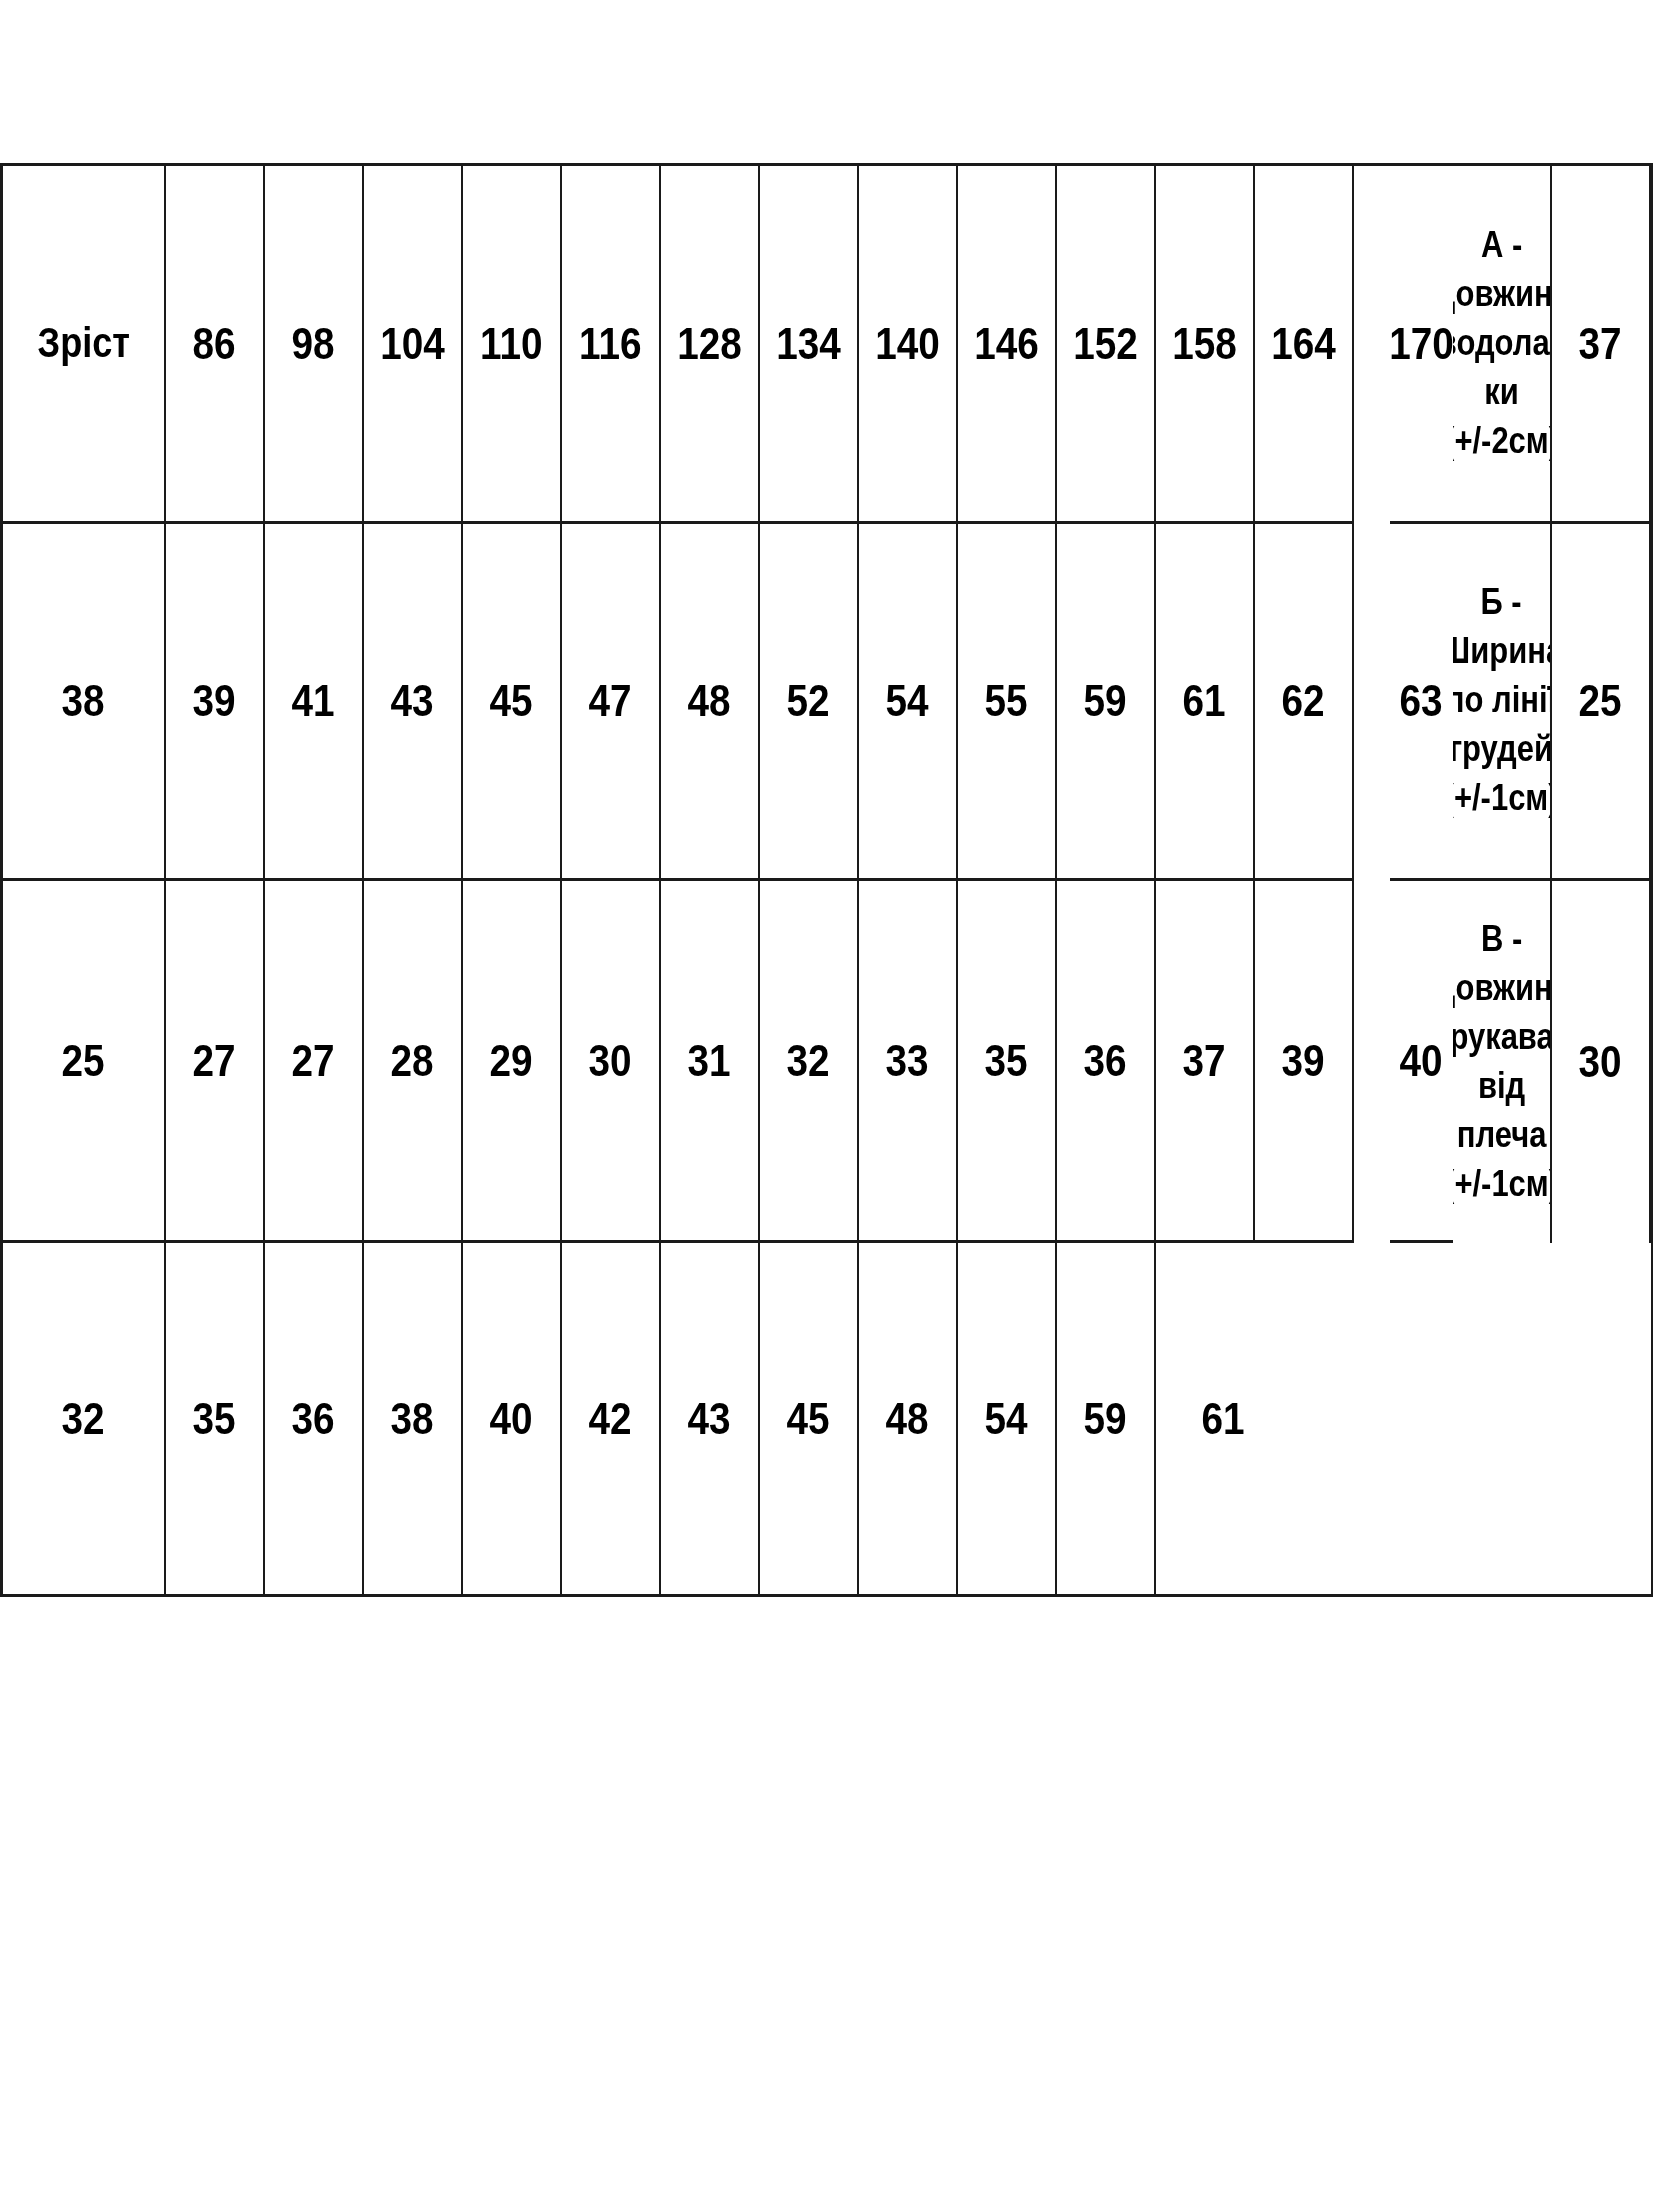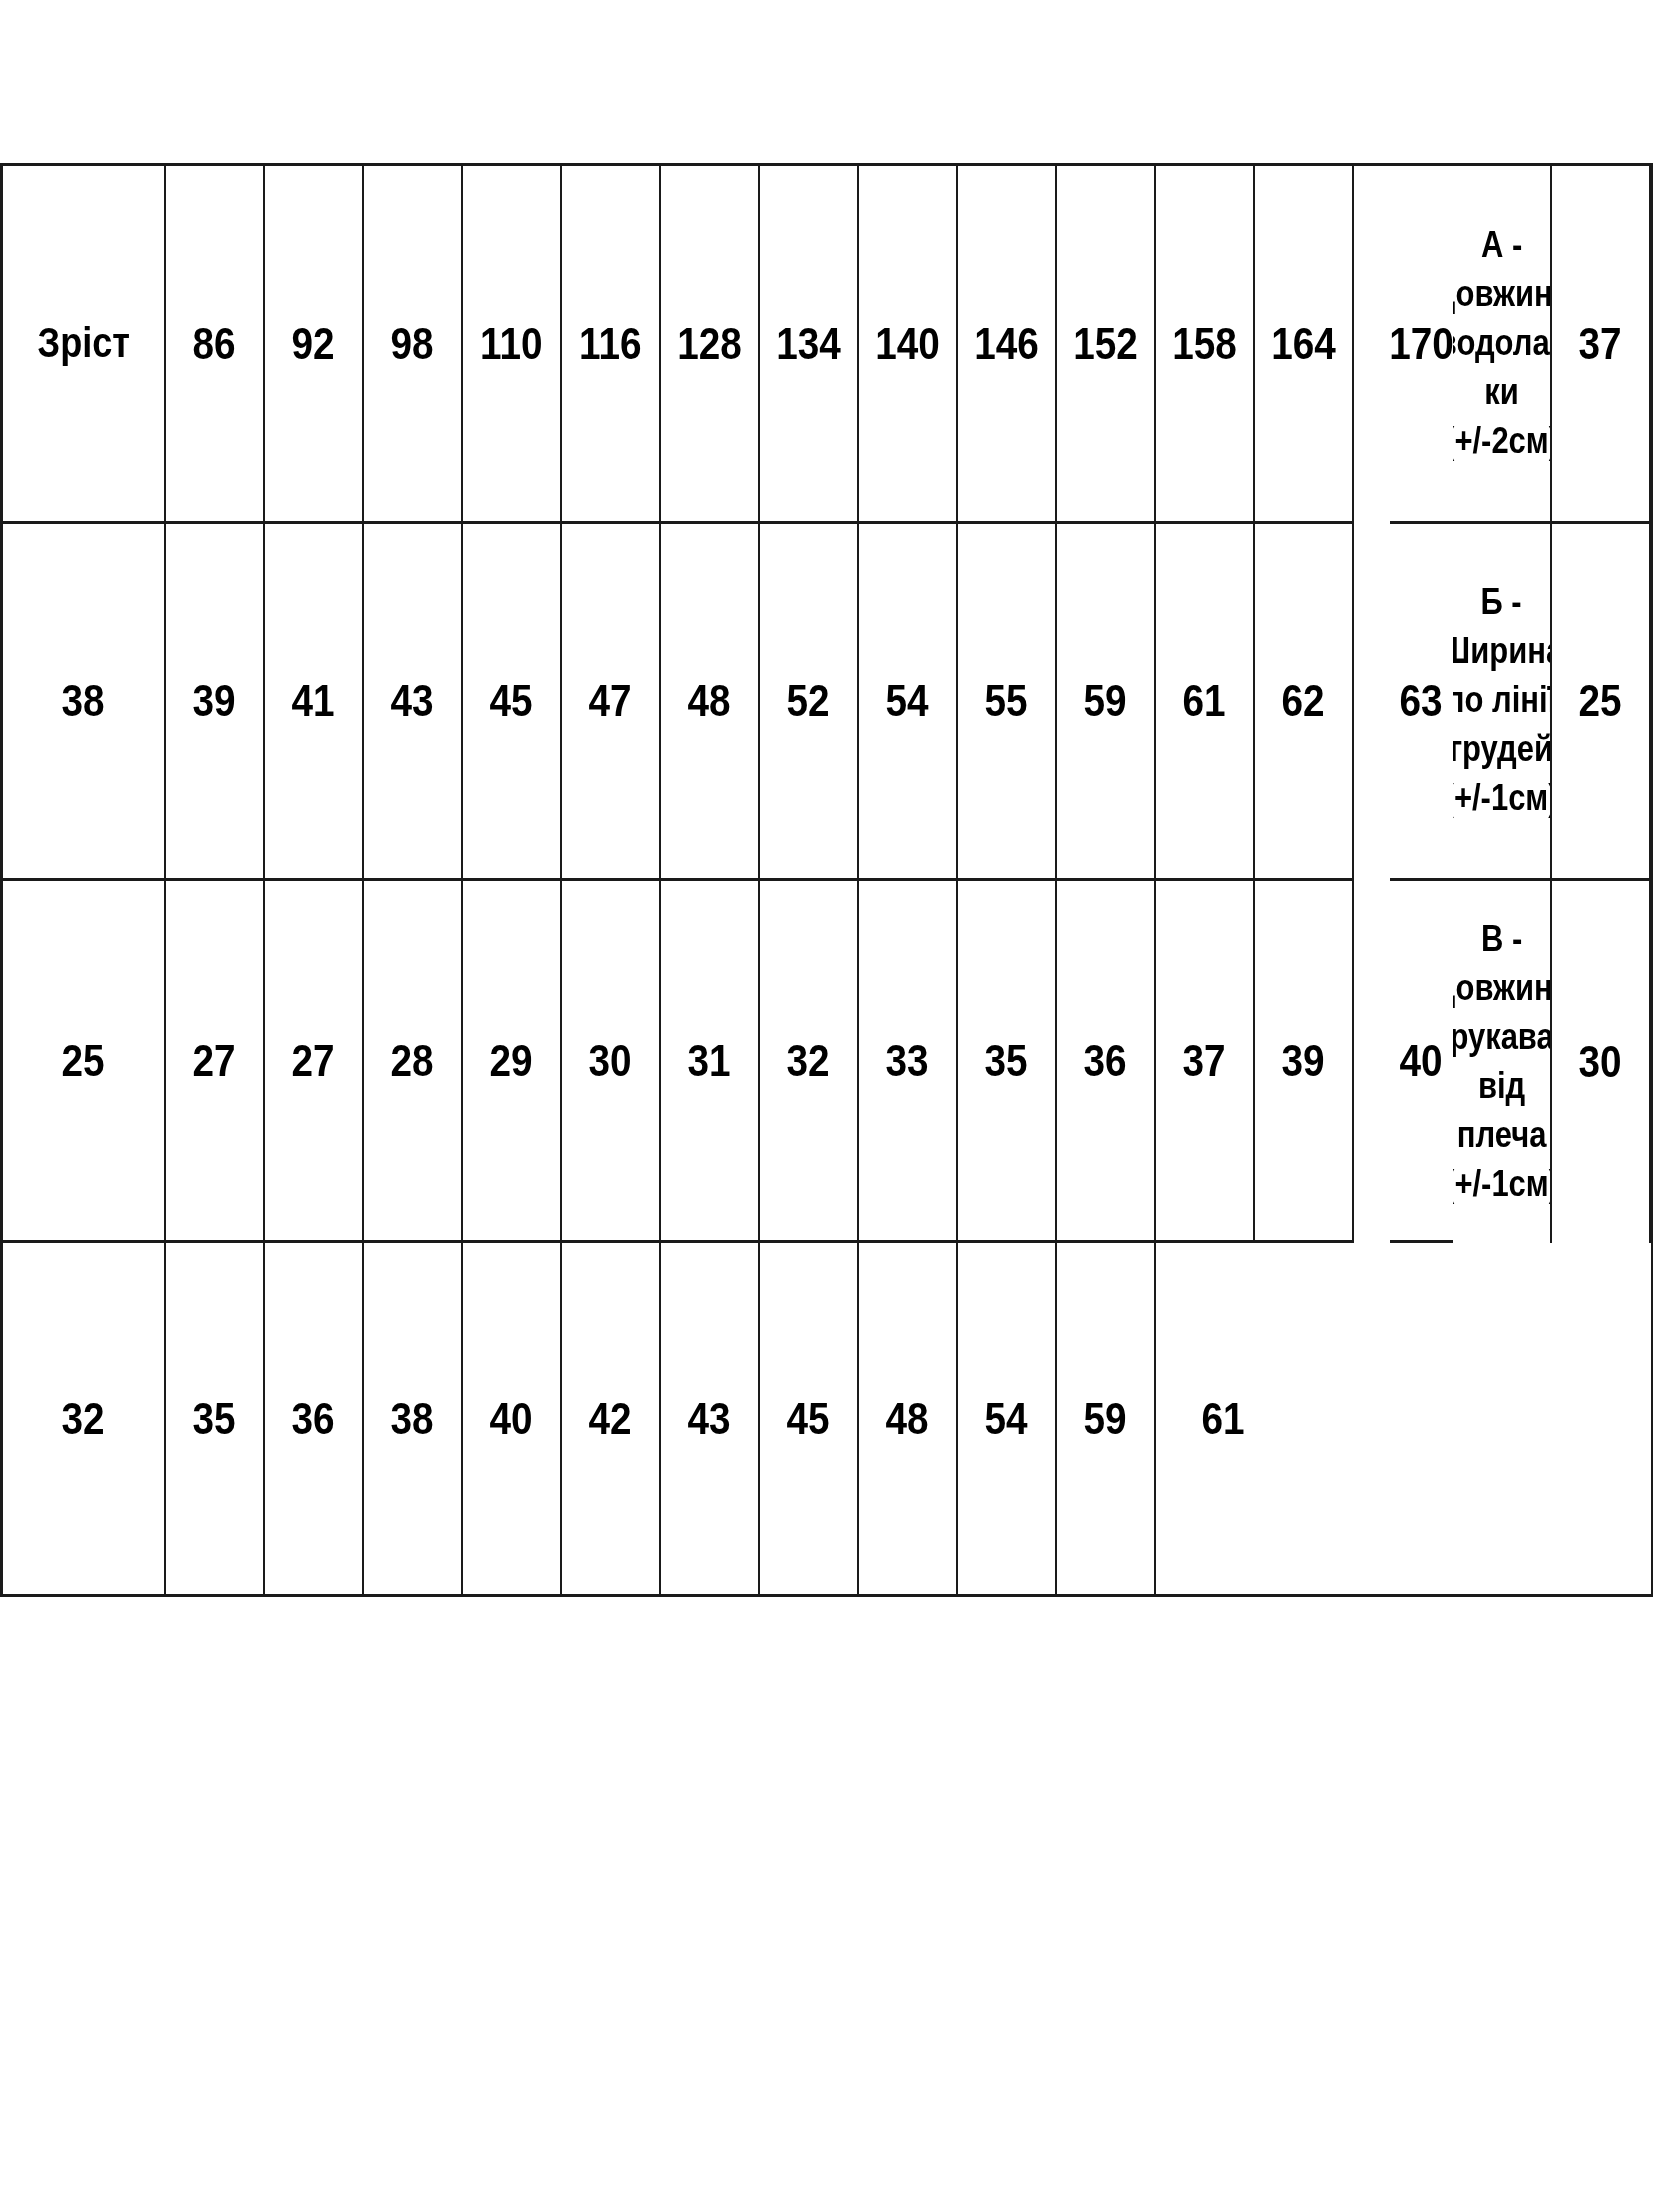--- a/index.html
+++ b/index.html
@@ -59,24 +59,24 @@
 <body>
 
 <div class="size-table" id="size-table">
     <div class="cell label-cell header-label">
       <span>Зріст</span>
     </div>
     <div class="cell num-cell">
       <span>86</span>
     </div>
     <div class="cell num-cell">
-      <span>92</span>
-    </div>
-    <div class="cell num-cell">
       <span>98</span>
+    </div>
+    <div class="cell num-cell">
+      <span>104</span>
     </div>
     <div class="cell num-cell">
       <span>110</span>
     </div>
     <div class="cell num-cell">
       <span>116</span>
     </div>
     <div class="cell num-cell">
       <span>128</span>
     </div>

